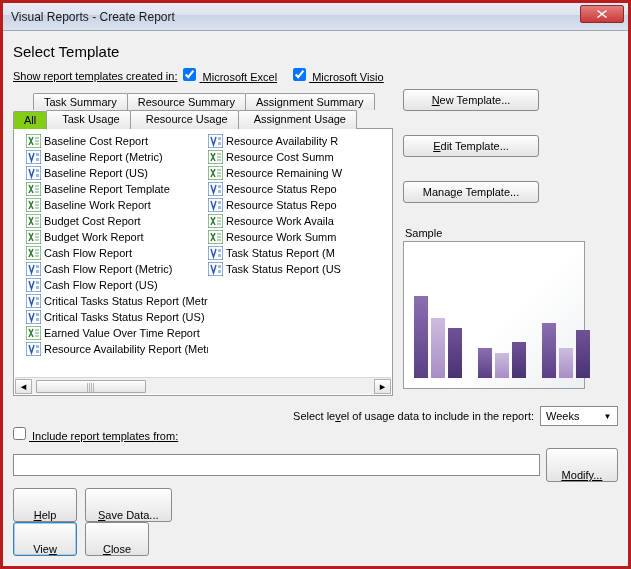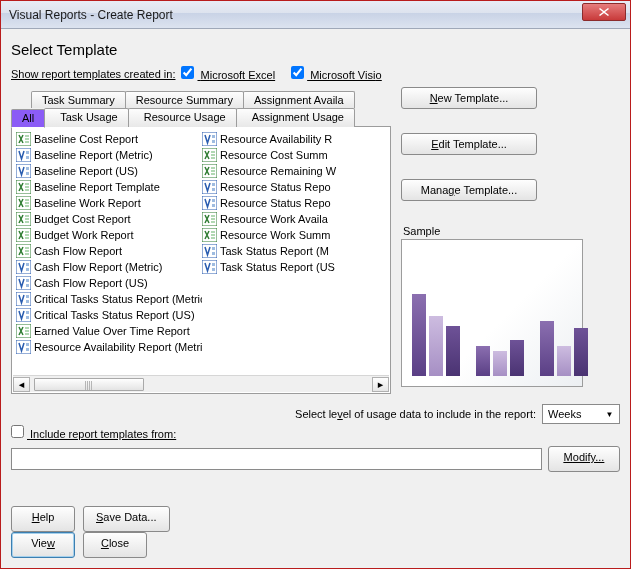--- a/index.html
+++ b/index.html
@@ -4,21 +4,21 @@
 <style>
   * { box-sizing:border-box; }
   body {
     margin:0; padding:0;
     font-family:"Segoe UI",Tahoma,sans-serif;
     font-size:11px;
     background:#ECE9D8;
     width:631px; height:569px;
     overflow:hidden;
   }
-  .window { width:631px; height:569px; border:1px solid #b91c1c; background:#F0F0F0; }
+  .window { width:631px; height:569px; border:3px solid #b91c1c; background:#F0F0F0; }
   .titlebar {
     height:28px;
     background:linear-gradient(to bottom,#E9ECF5 0%,#DDE3EE 45%,#C9D3E6 46%,#DCE3EF 100%);
     border-bottom:1px solid #9FA8B8;
     display:flex; align-items:center;
     position:relative;
   }
   .titlebar-title { padding-left:8px; color:#1a1a1a; font-size:12px; }
   .winbtns { position:absolute; right:4px; top:2px; display:flex; }
   .closebtn {
@@ -41,34 +41,34 @@
     background:linear-gradient(to bottom,#FDFDFD,#E8E8E8);
     padding:2px 10px;
     font-size:11px;
     margin-right:-1px;
     border-radius:2px 2px 0 0;
     position:relative;
     top:1px;
   }
   .tabrow.back .tab { top:0; z-index:1; }
   .tab.active {
-    background:#8b5cf6; z-index:3; border-bottom:1px solid #fff;
+    background:#84cc16; z-index:3; border-bottom:1px solid #fff;
     padding-bottom:3px; top:2px;
   }
   .tabrow.front { margin-top:-1px; }
   .tabrow.front .tab:not(.active) { z-index:2;padding-left:15px; }
   .main-row { display:flex; gap:10px; align-items:flex-start; }
   .listpane {
     border:1px solid #9C9C9C; background:#fff;
     width:380px; height:268px;
     position:relative; z-index:0;
   }
   .listcols {
     display:flex; height:248px;
-    overflow:hidden; padding:4px 2px 0 4px;
+    overflow:hidden; padding:4px 2px 0 12px;
   }
   .listcol { width:50%; }
   .item { display:flex; align-items:center; height:16px; white-space:nowrap; overflow:hidden; font-size:11px; }
   .ic { width:15px; height:14px; flex:0 0 15px; margin-right:3px; }
   .hscroll {
     position:absolute; left:1px; right:1px; bottom:1px;
     height:17px; background:#F0F0F0;
     border-top:1px solid #D6D6D6;
     display:flex; align-items:center;
   }
@@ -108,21 +108,21 @@
   .longinput {
     height:22px; border:1px solid #8A8A8A; background:#fff;
     flex:1;
   }
   .footer {
     position:absolute; left:10px; right:10px; bottom:10px;
     display:flex; justify-content:space-between;flex-direction:column;
   }
   .footer .grp-l, .footer .grp-r { display:flex; gap:8px; }
   .fbtn {
-    height:26px; min-width:64px; padding:0 12px;
+    height:33px; min-width:64px; padding:16px 12px;
     border:1px solid #8A8A8A; border-radius:3px;
     background:linear-gradient(#fefefe,#E4E4E4);
     text-align:center; line-height:20px; font-size:11px;
   }
   .fbtn.focused { border:1px solid #3C7FB1; box-shadow:0 0 0 1px #A5D0EC inset; }
   u { text-decoration:underline; }
 
   
   .ic svg { display:block; }
 </style>
@@ -155,21 +155,21 @@
         Microsoft Visi<u>o</u>
       </label>
     </div>
 
     <div class="main-row">
       <div>
         <div class="tabstrip">
           <div class="tabrow back" id="tabs-back">
               <div class="tab" style="margin-left: 20px;">Task Summary</div>
               <div class="tab">Resource Summary</div>
-              <div class="tab">Assignment Availa</div>
+              <div class="tab">Assignment Summary</div>
             </div>
           <div class="tabrow front" id="tabs-front">
               <div class="tab active">All</div>
               <div class="tab">Task Usage</div>
               <div class="tab">Resource Usage</div>
               <div class="tab">Assignment Usage</div>
             </div>
         </div>
         <div class="listpane">
           <div class="listcols">

